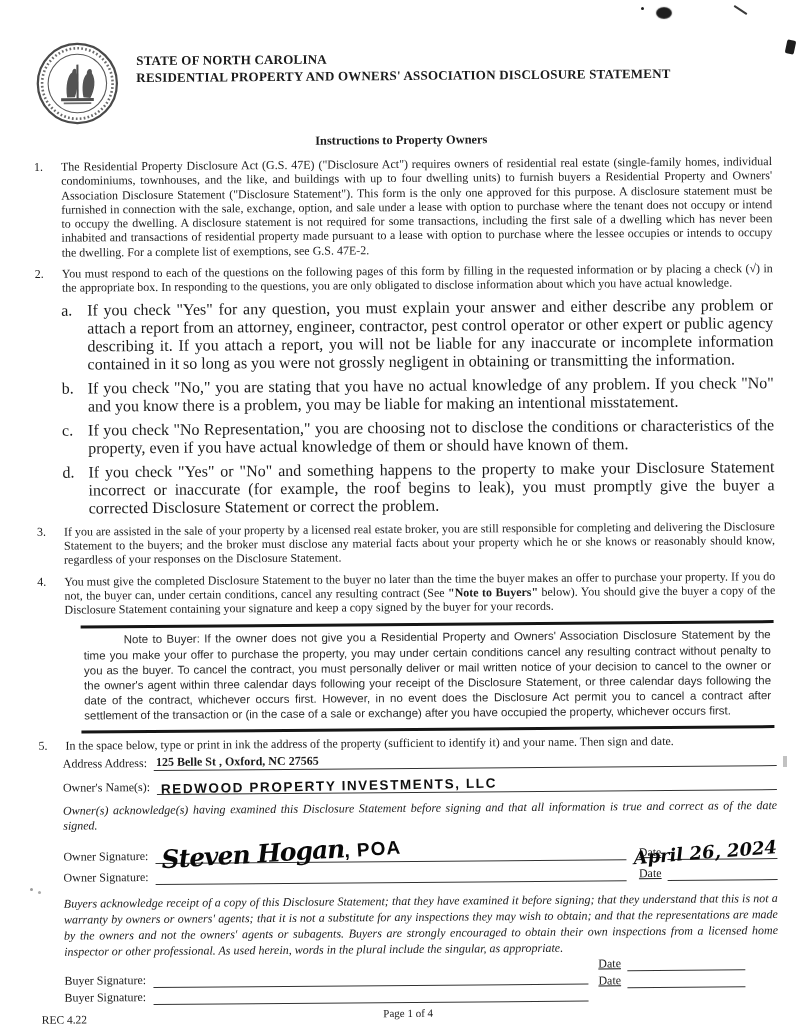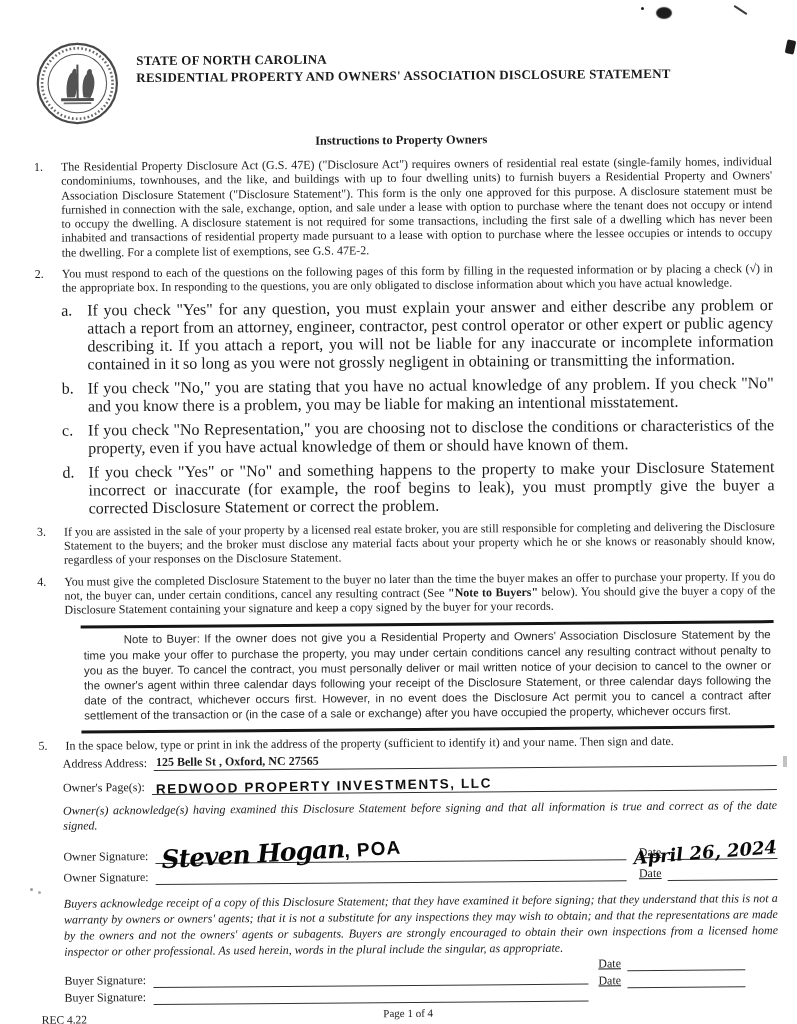--- a/index.html
+++ b/index.html
@@ -163,21 +163,21 @@
     <div class="formarea">
 
       <div class="frow">
         <span class="flabel">Address Address:</span>
         <span class="fline">
           <span class="addr-val">125 Belle St , Oxford, NC  27565</span>
         </span>
       </div>
 
       <div class="frow" style="margin-top:6px;">
-        <span class="flabel">Owner's Page(s):</span>
+        <span class="flabel">Owner's Name(s):</span>
         <span class="fline" style="height:17px;">
           <span class="hand-print">REDWOOD PROPERTY INVESTMENTS, LLC</span>
         </span>
       </div>
 
       <div class="ack">Owner(s) acknowledge(s) having examined this Disclosure Statement before signing and that all information is true and correct as of the date signed.</div>
 
       <div class="sigrow" style="margin-top:14px;">
         <span class="flabel">Owner Signature:</span>
         <span class="fline sigline">

